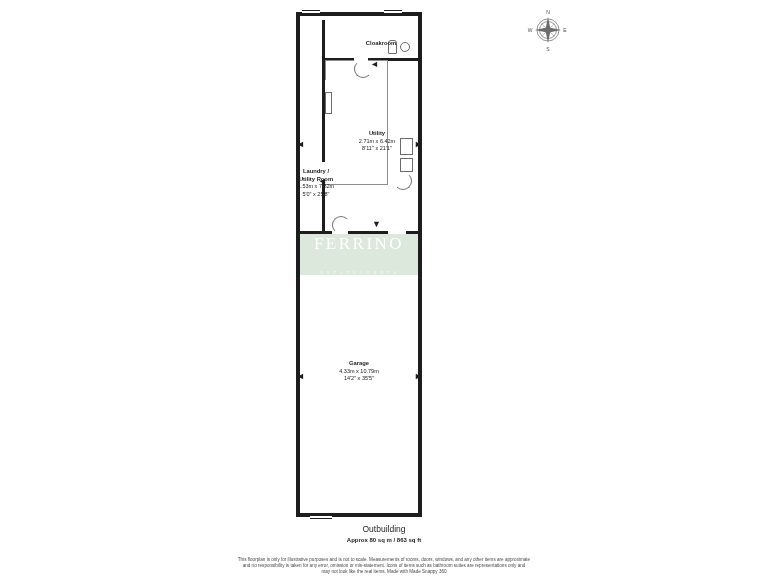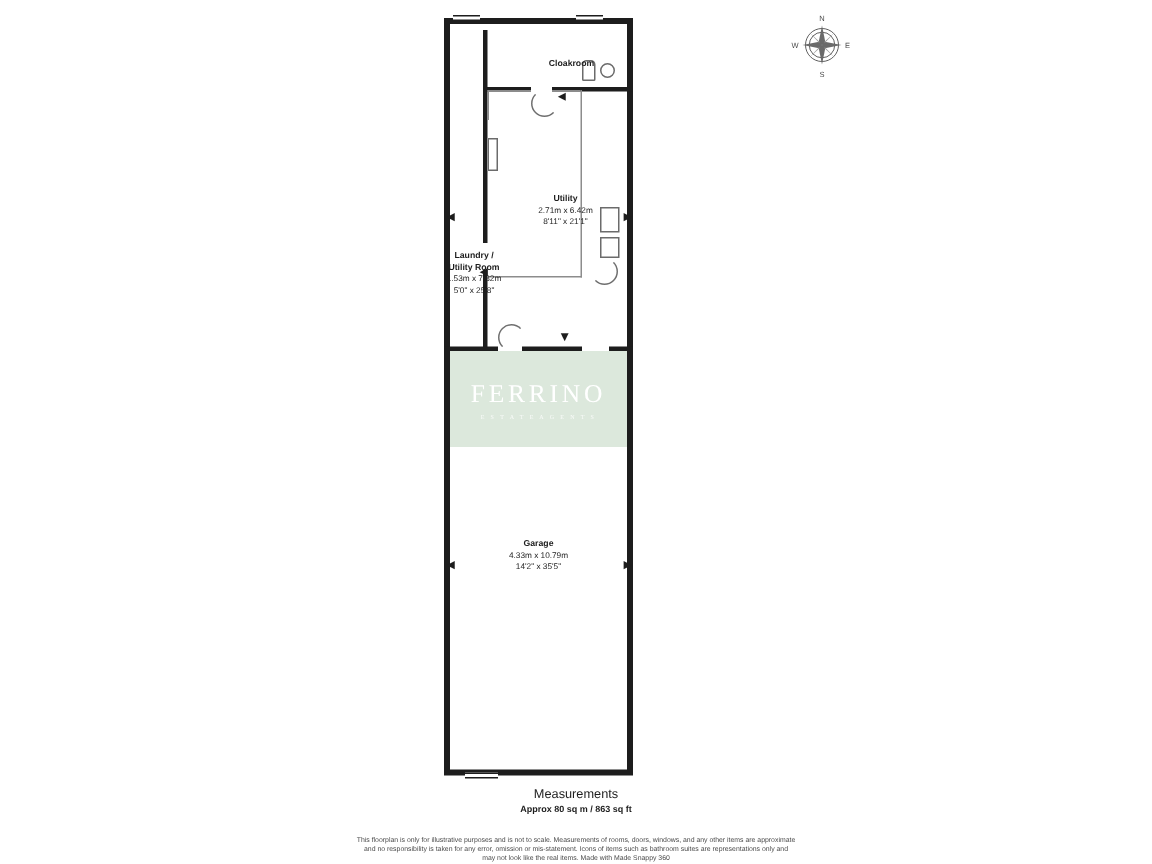--- a/index.html
+++ b/index.html
@@ -143,25 +143,25 @@
     display: block;
   }
   .room-label .dim { display: block; }
 
   
   .watermark {
     position: absolute;
     left: 4px;
     top: 222px;
     width: 118px;
-    height: 64px;
+    height: 41px;
     background: #dce8dc;
     display: flex;
     align-items: center;
-    justify-content: center;
+    justify-content: space-between;
     flex-direction: column;
   }
   .watermark .wm-text {
     color: #ffffff;
     font-family: "Liberation Serif", serif;
     font-size: 17px;
     letter-spacing: 2.5px;
   }
   .watermark .wm-sub {
     color: #ffffff;
@@ -296,20 +296,20 @@
     <span class="dim">14'2" x 35'5"</span>
   </div>
 
   <div class="watermark">
     <span class="wm-text">FERRINO</span>
     <span class="wm-sub">E S T A T E   A G E N T S</span>
   </div>
 </div>
 
 <div class="footer">
-  <div class="title">Measurements</div>
+  <div class="title">Outbuilding</div>
   <div class="area">Approx 80 sq m / 863 sq ft</div>
   <div class="disclaimer">
     <div>This floorplan is only for illustrative purposes and is not to scale. Measurements of rooms, doors, windows, and any other items are approximate</div>
     <div>and no responsibility is taken for any error, omission or mis-statement. Icons of items such as bathroom suites are representations only and</div>
     <div>may not look like the real items. Made with Made Snappy 360</div>
   </div>
 </div>
 
 </body></html>

